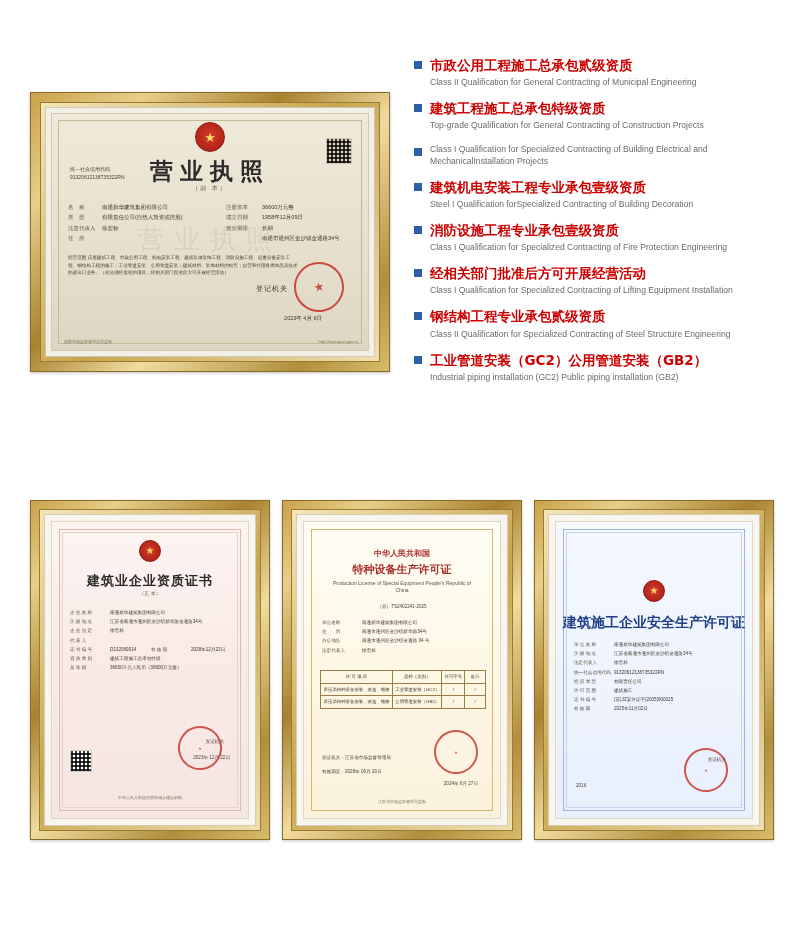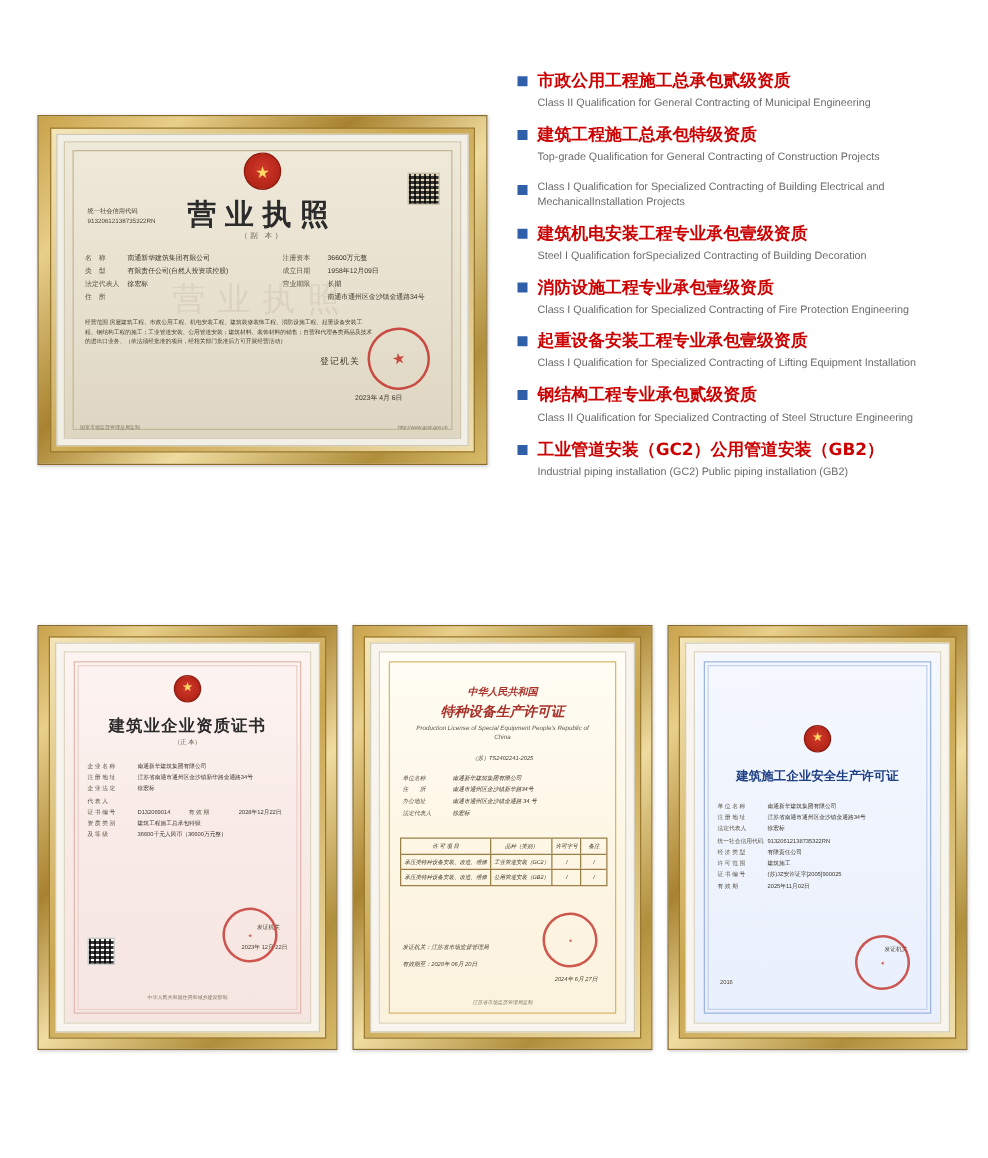--- a/index.html
+++ b/index.html
@@ -174,21 +174,21 @@
   .cert-frame {
     position: absolute;
     top: 0;
     width: 240px; height: 340px;
     background: linear-gradient(135deg, #c9a24a 0%, #e8cf8a 15%, #a8822f 38%, #f0dca0 58%, #b08f3c 82%, #d8bb6a 100%);
     border: 1px solid #8a6c28;
     padding: 8px;
     box-shadow: 0 1px 3px rgba(0,0,0,0.22);
   }
   .cert-frame.c1 { left: 30px; }
-  .cert-frame.c2 { left: 282px; font-style: italic; }
+  .cert-frame.c2 { left: 282px; }
   .cert-frame.c3 { left: 534px; }
   .cert-frame-inner {
     width: 100%; height: 100%;
     background: linear-gradient(135deg, #f5e6b8 0%, #c9a54e 50%, #f0dfae 100%);
     border: 1px solid #9a7a30;
     padding: 4px;
   }
   .cert-mat {
     width: 100%; height: 100%;
     background: #f7f5ee;
@@ -381,21 +381,21 @@
       </div>
 
       <div class="qual-item">
         <span class="qual-bullet"></span>
         <div class="qual-cn">消防设施工程专业承包壹级资质</div>
         <div class="qual-en">Class I Qualification for Specialized Contracting of Fire Protection Engineering</div>
       </div>
 
       <div class="qual-item">
         <span class="qual-bullet"></span>
-        <div class="qual-cn">起重设备安装工程专业承包壹级资质</div>
+        <div class="qual-cn">经相关部门批准后方可开展经营活动</div>
         <div class="qual-en">Class I Qualification for Specialized Contracting of Lifting Equipment Installation</div>
       </div>
 
       <div class="qual-item">
         <span class="qual-bullet"></span>
         <div class="qual-cn">钢结构工程专业承包贰级资质</div>
         <div class="qual-en">Class II Qualification for Specialized Contracting of Steel Structure Engineering</div>
       </div>
 
       <div class="qual-item">
@@ -517,21 +517,21 @@
           </div>
         </div>
       </div>
     </div>
 
     <div class="cert-frame c3">
       <div class="cert-frame-inner">
         <div class="cert-mat">
           <div class="cert-doc doc-c">
             <div class="c-emblem" style="top:58px;">★</div>
-            <div class="c-title-cn" style="top:92px; font-size:10px; color:#1f3f86;">建筑施工企业安全生产许可证</div>
+            <div class="c-title-cn" style="top:92px; font-size:14px; color:#1f3f86;">建筑施工企业安全生产许可证</div>
 
             <div class="c-fields" style="top:118px;">
               <div class="row">
                 <span class="k">单 位 名 称</span>
                 <span class="v">南通新华建筑集团有限公司</span>
               </div>
               <div class="row">
                 <span class="k">注 册 地 址</span>
                 <span class="v">江苏省南通市通州区金沙镇金通路34号</span>
               </div>

